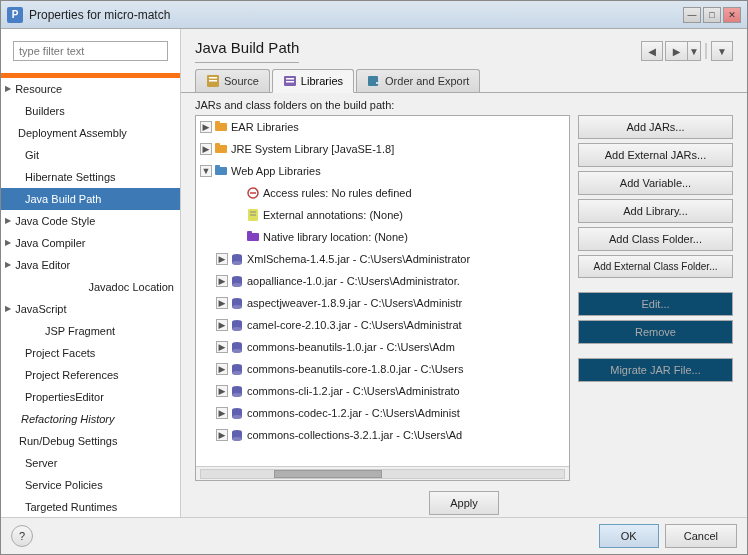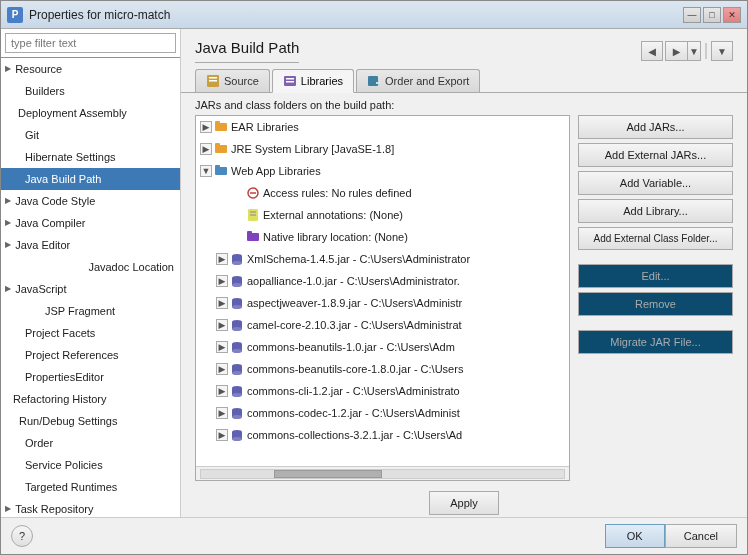--- a/index.html
+++ b/index.html
@@ -76,22 +76,22 @@
     
     .sidebar {
       width: 180px;
       background: #fff;
       border-right: 1px solid #ccc;
       display: flex;
       flex-direction: column;
       overflow: hidden;
     }
     .filter-box {
-      padding: 4px;
-      border-bottom: 1px solid #f97316;
+      padding: 12px;
+      border-bottom: 5px solid #f97316;
     }
     .filter-input {
       width: 100%;
       padding: 3px 5px;
       border: 1px solid #aaa;
       font-size: 11px;
       color: #888;
       background: #fff;
     }
     .tree-item {
@@ -345,20 +345,21 @@
       background: linear-gradient(to bottom, #f5f5f5, #e0e0e0);
       cursor: pointer;
       font-size: 11px;
       display: flex;
       align-items: center;
       justify-content: center;
       color: #333;
     }
     .bottom-right {
       display: flex;
+      gap: 6px;
     }
     .bottom-btn {
       padding: 5px 18px;
       background: linear-gradient(to bottom, #f5f5f5, #e0e0e0);
       border: 1px solid #aaa;
       cursor: pointer;
       font-size: 11px;
       color: #222;
       min-width: 60px;
       text-align: center;
@@ -454,28 +455,28 @@
         </div>
         <div class="tree-item" style="padding-left:24px;">
           <span>Project Facets</span>
         </div>
         <div class="tree-item" style="padding-left:24px;">
           <span>Project References</span>
         </div>
         <div class="tree-item" style="padding-left:24px;">
           <span>PropertiesEditor</span>
         </div>
-        <div class="tree-item" style="padding-left:12px;">
+        <div class="tree-item" style="padding-left:20px;font-style:italic;">
           <span>Refactoring History</span>
         </div>
         <div class="tree-item" style="padding-left:18px;">
           <span>Run/Debug Settings</span>
         </div>
         <div class="tree-item" style="padding-left:24px;">
-          <span>Order</span>
+          <span>Server</span>
         </div>
         <div class="tree-item" style="padding-left:24px;">
           <span>Service Policies</span>
         </div>
         <div class="tree-item" style="padding-left:24px;">
           <span>Targeted Runtimes</span>
         </div>
         <div class="tree-item has-arrow">
           <span class="tree-arrow">▶</span>
           <span>Task Repository</span>
@@ -713,20 +714,21 @@
                 <div class="jar-hscroll-thumb"></div>
               </div>
             </div>
           </div>
 
           <div class="action-buttons">
             <button class="action-btn">Add JARs...</button>
             <button class="action-btn">Add External JARs...</button>
             <button class="action-btn">Add Variable...</button>
             <button class="action-btn">Add Library...</button>
+            <button class="action-btn">Add Class Folder...</button>
             <button class="action-btn" style="font-size:10px;">Add External Class Folder...</button>
             <div class="action-btn-spacer"></div>
             <button class="action-btn disabled" disabled="">Edit...</button>
             <button class="action-btn disabled" disabled="">Remove</button>
             <div class="action-btn-spacer"></div>
             <button class="action-btn disabled" disabled="">Migrate JAR File...</button>
           </div>
         </div>
       </div>
 

